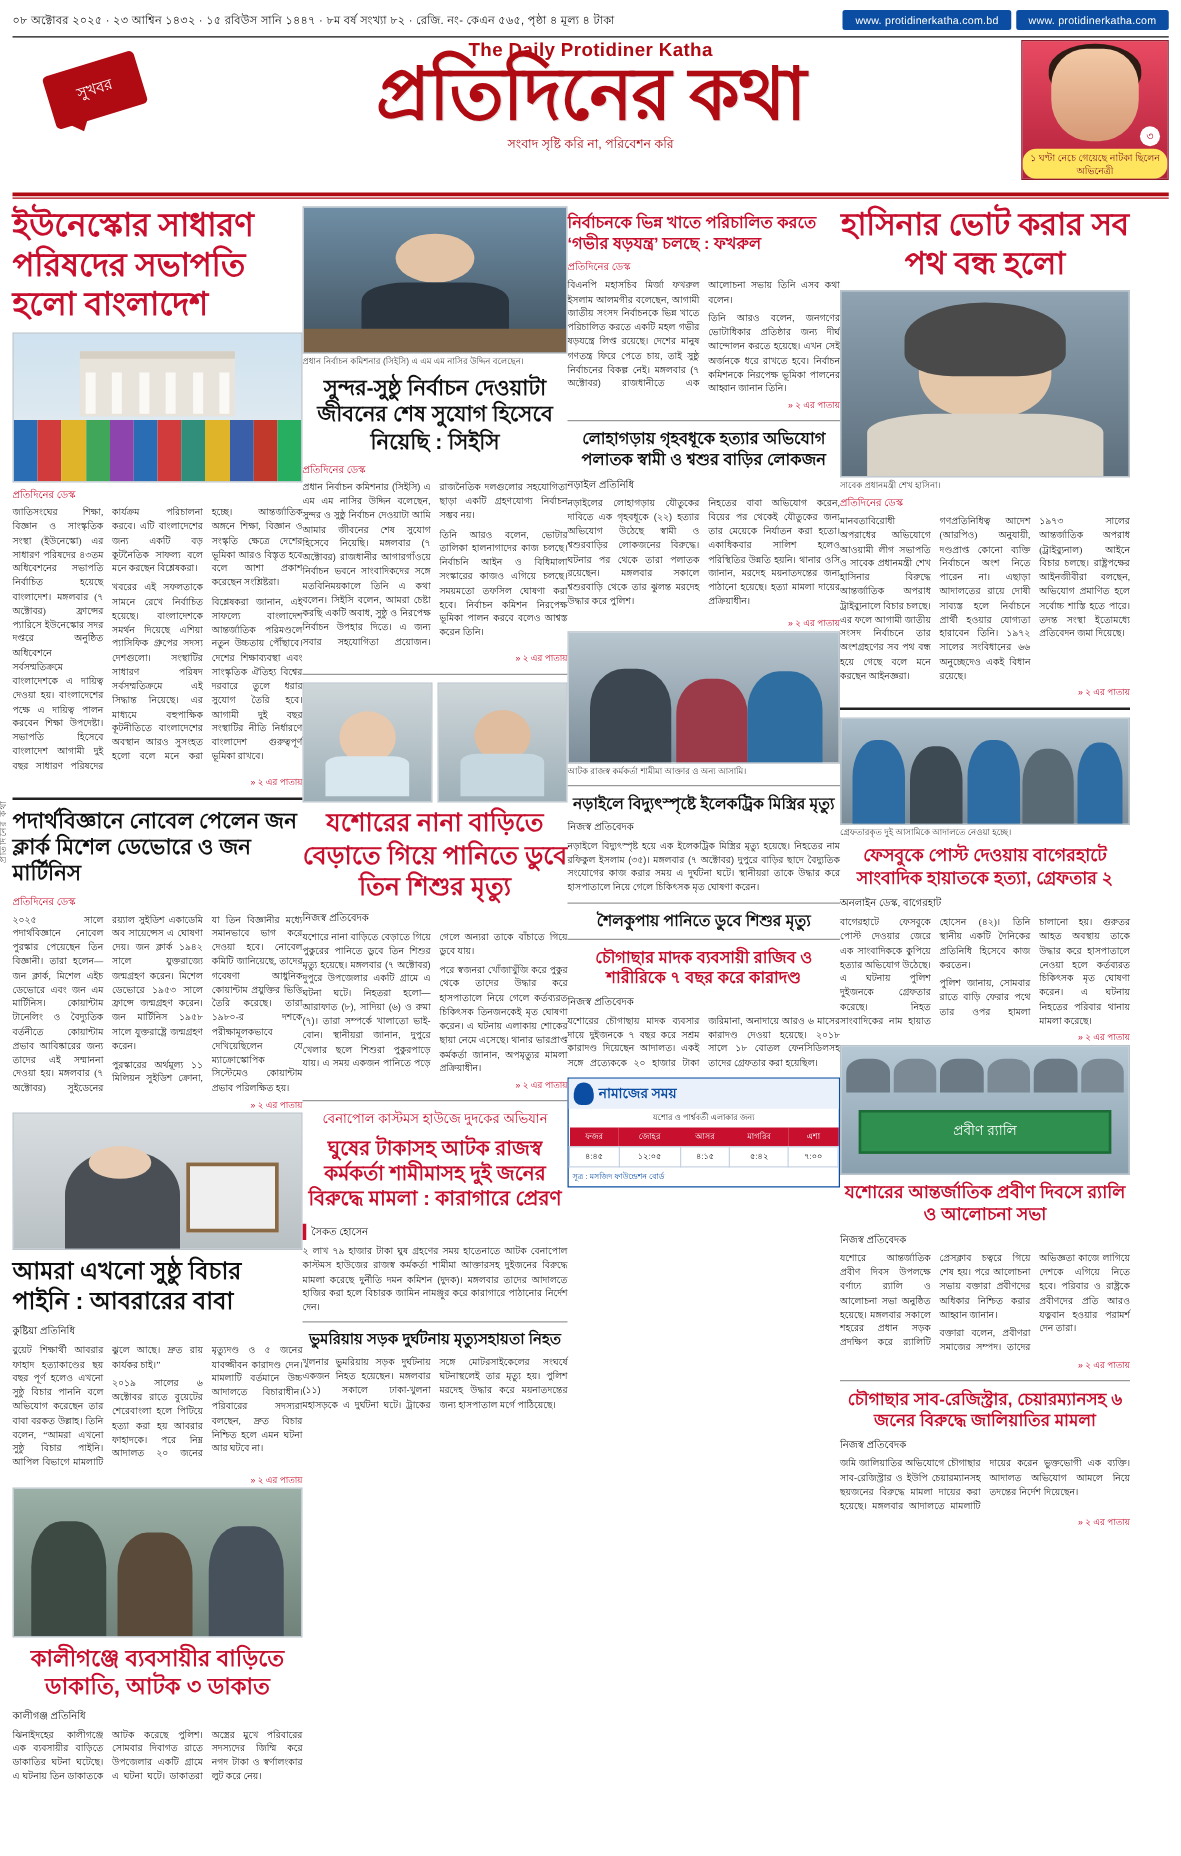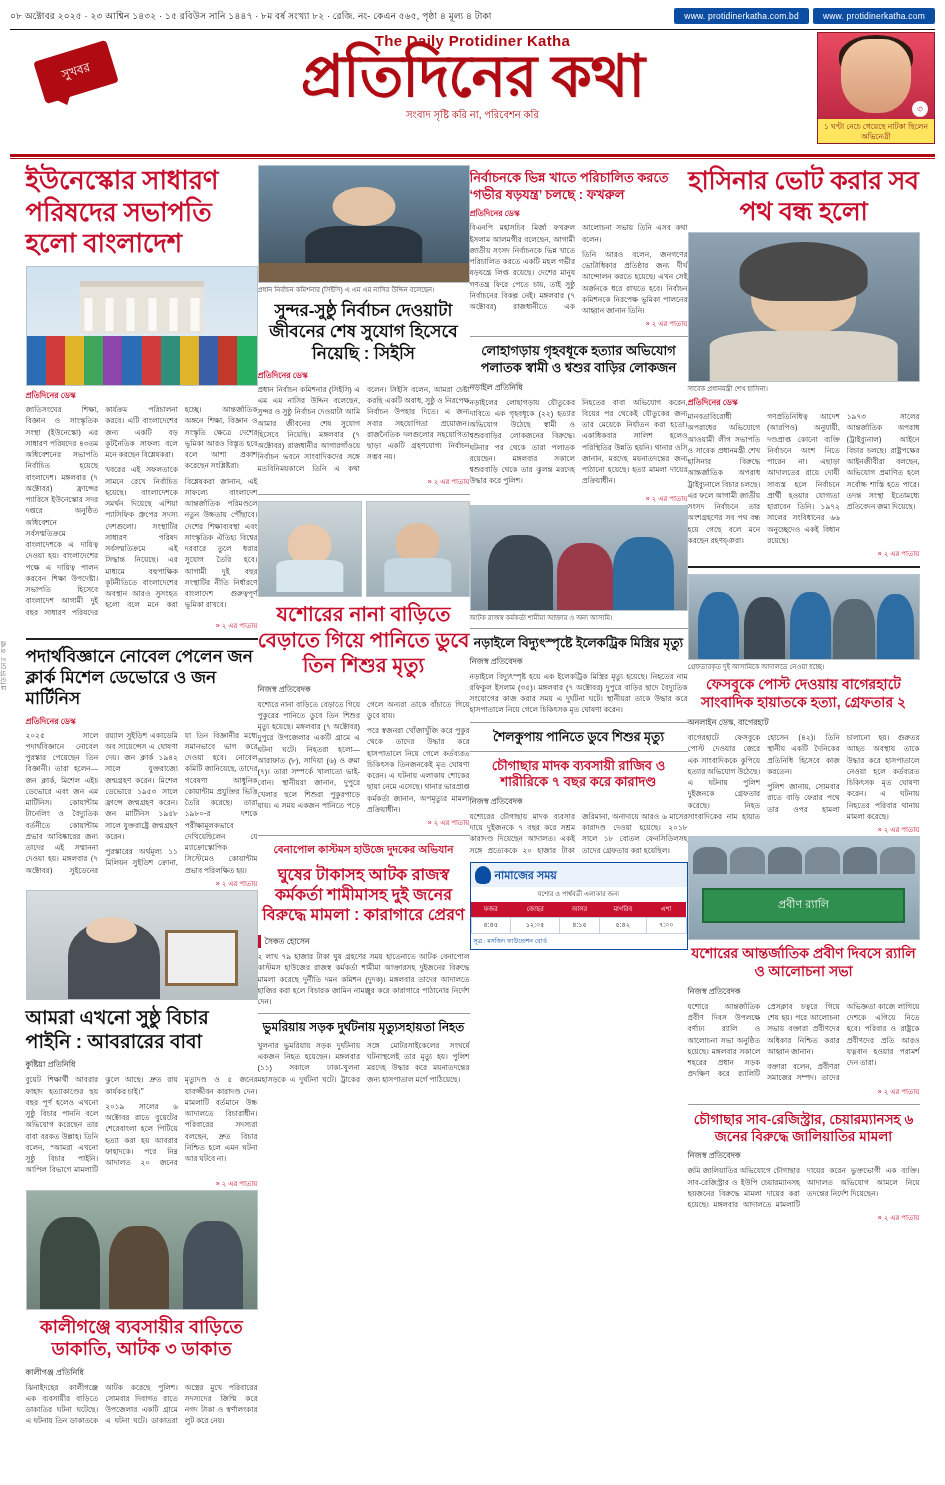--- a/index.html
+++ b/index.html
@@ -23,38 +23,38 @@
 
   .masthead { position:relative; height:118px; margin-top:2px; }
   .masthead .eng-title { text-align:center; font-size:15px; color:#b00b12; font-weight:bold; letter-spacing:.3px; margin-top:2px; }
   .masthead .logo { text-align:center; font-size:58px; line-height:1; color:#b00b12; font-weight:bold; letter-spacing:-1px; margin-top:-2px; text-shadow: 1px 1px 0 rgba(0,0,0,.12); }
   .masthead .slogan { text-align:center; font-size:10px; color:#b00b12; margin-top:2px; }
   .sticker { position:absolute; left:28px; top:18px; width:76px; height:44px; background:#b00b12; color:#fff; font-size:12px; display:flex; align-items:center; justify-content:center; transform:rotate(-17deg); border-radius:4px; }
   .sticker::after { content:""; position:absolute; left:10px; bottom:-7px; border-left:10px solid transparent; border-right:6px solid transparent; border-top:9px solid #b00b12; }
   .promo { position:absolute; right:0; top:0; width:118px; height:112px; background:linear-gradient(#e84a62,#b3203a); border:1px solid #8d1b2c; overflow:hidden; }
   .promo .girl { position:absolute; left:50%; top:6px; transform:translateX(-50%); width:70px; height:74px; background:linear-gradient(#f2c9a6,#d79a77); border-radius:40% 40% 45% 45%; }
   .promo .hair { position:absolute; left:50%; top:2px; transform:translateX(-50%); width:74px; height:42px; background:#2d1b14; border-radius:50% 50% 40% 40%; }
-  .promo .cap { position:absolute; left:0; bottom:0; width:100%; height:24px; background:#ffe45e; color:#7a1020; font-size:7.5px; text-align:center; padding-top:3px; }
+  .promo .cap { position:absolute; left:0; bottom:0; width:100%; height:24px; background:#ffe45e; color:#7a1020; font-size:7.5px; text-align:center; padding-top:3px;border-radius:11px; }
   .promo .circle { position:absolute; right:6px; bottom:26px; width:16px; height:16px; border-radius:50%; background:#fff; color:#b3203a; font-size:9px; text-align:center; line-height:16px; }
 
   .rule-double { border-top:3px solid #b00b12; border-bottom:1px solid #b00b12; height:5px; margin:4px 0 6px; }
 
   
-  .cols { display:flex; gap:0;justify-content:center; }
+  .cols { display:flex; gap:0; }
   .col { }
   .c1 { width:232px; }
   .c2 { width:212px; }
   .c3 { width:218px; }
   .c4 { width:232px; }
   h1.headline { color:#c8102e; font-size:26px; line-height:1.22; margin:0 0 6px; font-weight:bold; letter-spacing:-.2px; }
   h2.headline { color:#111; font-size:17px; line-height:1.25; margin:6px 0 5px; font-weight:bold; }
   h2.red { color:#c8102e; }
   h3.headline { font-size:14px; line-height:1.28; margin:5px 0 4px; font-weight:bold; }
   h3.red { color:#c8102e; }
-  .kicker { font-size:8px; color:#c8102e; font-weight:bold; margin:3px 0 2px; }
+  .kicker { font-size:8px; color:#c8102e; font-weight:normal; margin:3px 0 2px; }
   .byline { font-size:8px; font-weight:normal; color:#111; margin:2px 0 3px; }
   .byline.box { display:inline-block; border-left:3px solid #c8102e; padding-left:4px; }
   .body { font-size:7.4px; line-height:1.52; text-align:justify; color:#222; }
   .body p { margin:0 0 4px; }
   .cols2 { column-count:2; column-gap:7px; }
   .cols3 { column-count:3; column-gap:7px;font-family:Liberation Serif, serif; }
   .cont { font-size:7px; color:#c8102e; text-align:right; margin-top:2px; }
   .sep { height:1px; background:#999; margin:6px 0; }
   .sep-thick { height:2px; background:#222; margin:6px 0; }
 
@@ -196,20 +196,21 @@
         <div style="position:absolute;left:50%;top:18%;transform:translateX(-50%);width:30%;height:34%;background:#e2c3a5;border-radius:50%"></div>
         <div style="position:absolute;left:50%;bottom:6%;transform:translateX(-50%);width:56%;height:42%;background:#2b3540;border-radius:30% 30% 0 0"></div>
         <div style="position:absolute;left:0;right:0;bottom:0;height:16%;background:#7a6348"></div>
       </div>
       <div class="cap">প্রধান নির্বাচন কমিশনার (সিইসি) এ এম এম নাসির উদ্দিন বলেছেন।</div>
 
       <h2 class="headline" style="text-align:center">সুন্দর-সুষ্ঠু নির্বাচন দেওয়াটা জীবনের শেষ সুযোগ হিসেবে নিয়েছি : সিইসি</h2>
       <div class="kicker">প্রতিদিনের ডেস্ক</div>
       <div class="body cols2">
         <p>প্রধান নির্বাচন কমিশনার (সিইসি) এ এম এম নাসির উদ্দিন বলেছেন, সুন্দর ও সুষ্ঠু নির্বাচন দেওয়াটা আমি আমার জীবনের শেষ সুযোগ হিসেবে নিয়েছি। মঙ্গলবার (৭ অক্টোবর) রাজধানীর আগারগাঁওয়ে নির্বাচন ভবনে সাংবাদিকদের সঙ্গে মতবিনিময়কালে তিনি এ কথা বলেন। সিইসি বলেন, আমরা চেষ্টা করছি একটি অবাধ, সুষ্ঠু ও নিরপেক্ষ নির্বাচন উপহার দিতে। এ জন্য সবার সহযোগিতা প্রয়োজন। রাজনৈতিক দলগুলোর সহযোগিতা ছাড়া একটি গ্রহণযোগ্য নির্বাচন সম্ভব নয়।</p>
+        <p>তিনি আরও বলেন, ভোটার তালিকা হালনাগাদের কাজ চলছে। নির্বাচনি আইন ও বিধিমালা সংস্কারের কাজও এগিয়ে চলছে। সময়মতো তফসিল ঘোষণা করা হবে। নির্বাচন কমিশন নিরপেক্ষ ভূমিকা পালন করবে বলেও আশ্বস্ত করেন তিনি।</p>
       </div>
       <div class="cont">» ২ এর পাতায়</div>
 
       <div class="sep"></div>
 
       <div class="grid2">
         <div class="photo" style="height:96px;background:linear-gradient(#cfd7da,#9fb0b8)">
           <div style="position:absolute;left:50%;top:24%;transform:translateX(-50%);width:44%;height:44%;background:#e8c9ad;border-radius:50%"></div>
           <div style="position:absolute;left:50%;bottom:4%;transform:translateX(-50%);width:66%;height:34%;background:#d8e6ee;border-radius:20% 20% 0 0"></div>
         </div>
@@ -325,21 +326,21 @@
 
       <div class="photo" style="height:150px;background:linear-gradient(#8fa3b2,#5d6f7d)">
         <div style="position:absolute;left:50%;top:12%;transform:translateX(-50%);width:46%;height:56%;background:#e4c6a8;border-radius:50% 50% 42% 42%"></div>
         <div style="position:absolute;left:50%;top:6%;transform:translateX(-50%);width:56%;height:40%;background:#4a4a4a;border-radius:50% 50% 30% 30%"></div>
         <div style="position:absolute;left:50%;bottom:0;transform:translateX(-50%);width:82%;height:34%;background:#d9d2c6;border-radius:30% 30% 0 0"></div>
       </div>
       <div class="cap">সাবেক প্রধানমন্ত্রী শেখ হাসিনা।</div>
 
       <div class="kicker">প্রতিদিনের ডেস্ক</div>
       <div class="body cols3">
-        <p>মানবতাবিরোধী অপরাধের অভিযোগে আওয়ামী লীগ সভাপতি ও সাবেক প্রধানমন্ত্রী শেখ হাসিনার বিরুদ্ধে আন্তর্জাতিক অপরাধ ট্রাইব্যুনালে বিচার চলছে। এর ফলে আগামী জাতীয় সংসদ নির্বাচনে তার অংশগ্রহণের সব পথ বন্ধ হয়ে গেছে বলে মনে করছেন রহণয্ঞরা।</p>
+        <p>মানবতাবিরোধী অপরাধের অভিযোগে আওয়ামী লীগ সভাপতি ও সাবেক প্রধানমন্ত্রী শেখ হাসিনার বিরুদ্ধে আন্তর্জাতিক অপরাধ ট্রাইব্যুনালে বিচার চলছে। এর ফলে আগামী জাতীয় সংসদ নির্বাচনে তার অংশগ্রহণের সব পথ বন্ধ হয়ে গেছে বলে মনে করছেন আইনজ্ঞরা।</p>
         <p>গণপ্রতিনিধিত্ব আদেশ (আরপিও) অনুযায়ী, দণ্ডপ্রাপ্ত কোনো ব্যক্তি নির্বাচনে অংশ নিতে পারেন না। এছাড়া আদালতের রায়ে দোষী সাব্যস্ত হলে নির্বাচনে প্রার্থী হওয়ার যোগ্যতা হারাবেন তিনি। ১৯৭২ সালের সংবিধানের ৬৬ অনুচ্ছেদেও একই বিধান রয়েছে।</p>
         <p>১৯৭৩ সালের আন্তর্জাতিক অপরাধ (ট্রাইব্যুনাল) আইনে বিচার চলছে। রাষ্ট্রপক্ষের আইনজীবীরা বলছেন, অভিযোগ প্রমাণিত হলে সর্বোচ্চ শাস্তি হতে পারে। তদন্ত সংস্থা ইতোমধ্যে প্রতিবেদন জমা দিয়েছে।</p>
       </div>
       <div class="cont">» ২ এর পাতায়</div>
 
       <div class="sep-thick"></div>
 
       <div class="photo" style="height:86px;background:linear-gradient(#adc0cc,#7a8c97)">
         <div style="position:absolute;left:4%;bottom:0;width:18%;height:80%;background:#2e6da4;border-radius:44% 44% 0 0"></div>
         <div style="position:absolute;left:24%;bottom:0;width:18%;height:74%;background:#3d4a54;border-radius:44% 44% 0 0"></div>

